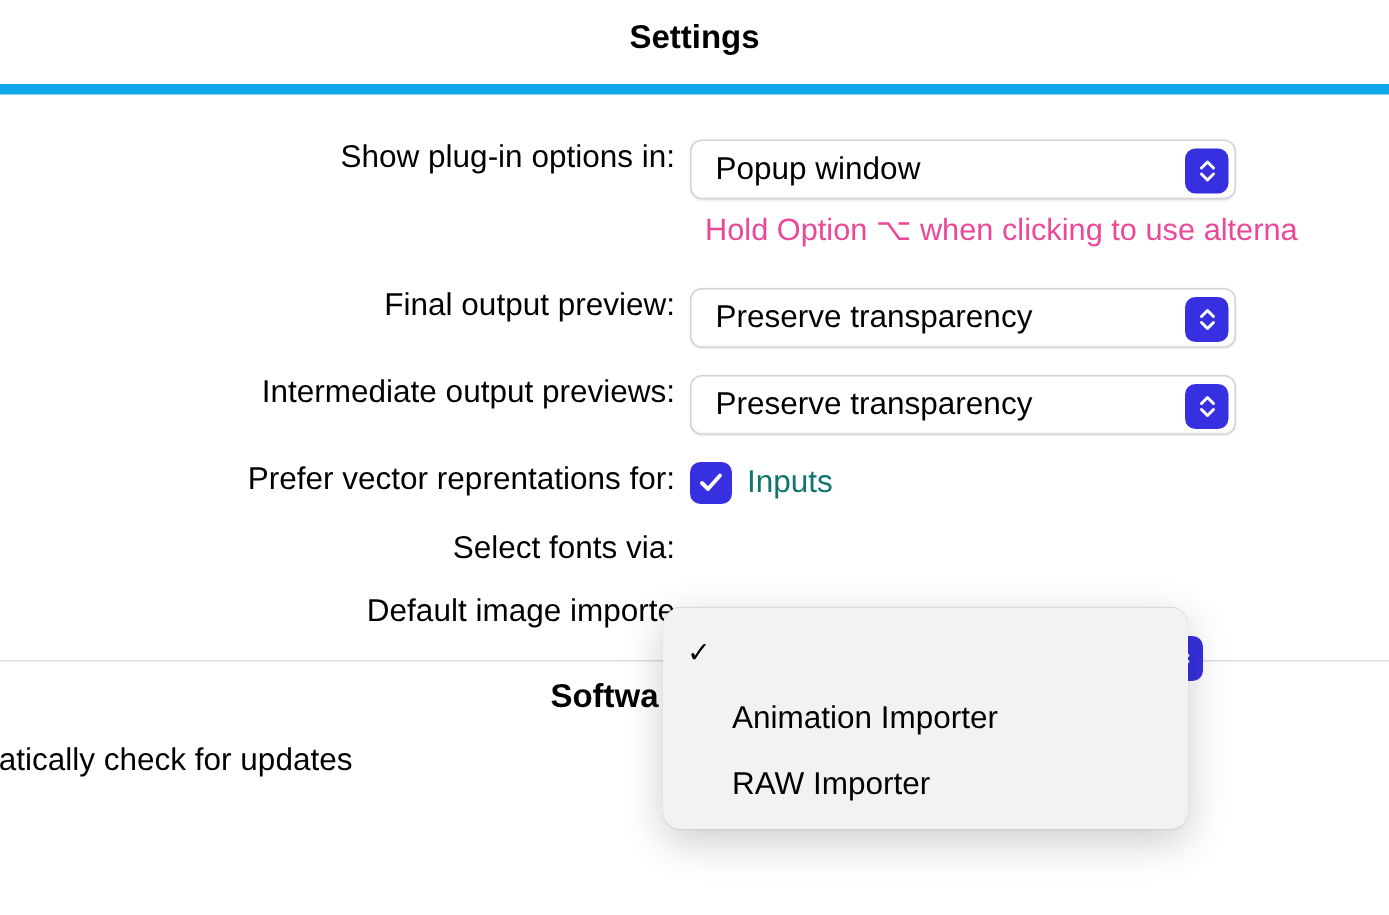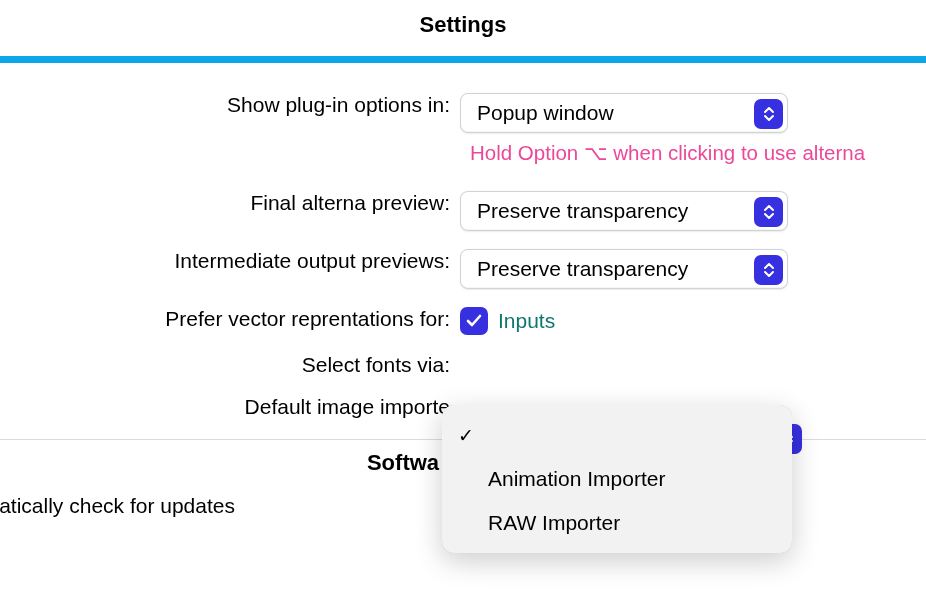--- a/index.html
+++ b/index.html
@@ -50,21 +50,21 @@
       white-space: nowrap;
     }
     .select {
       position: relative;
       display: inline-flex;
       align-items: center;
       background: #fff;
       border: 1px solid #d2d2d7;
       border-radius: 8px;
       height: 40px;
-      width: 328px;
+      width: 364px;
       box-shadow: 0 0.5px 1.5px rgba(0,0,0,0.08), inset 0 -1px 0 rgba(0,0,0,0.04);
     }
     .select-text {
       padding-left: 16px;
       font-size: 21px;
       color: #000;
     }
     .select-stepper {
       position: absolute;
       right: 4px;
@@ -176,21 +176,21 @@
               <path d="M2 11 L6 15 L10 11" stroke="#fff" stroke-width="2" fill="none" stroke-linecap="round" stroke-linejoin="round"></path>
             </svg>
         </span>
       </div>
     </div>
   </div>
 
   <div class="hint">Hold Option ⌥ when clicking to use alterna</div>
 
   <div class="row">
-    <div class="label">Final alterna preview:</div>
+    <div class="label">Final output preview:</div>
     <div class="controls">
       <div class="select">
         <span class="select-text">Preserve transparency</span>
         <span class="select-stepper">
           <svg width="12" height="18" viewBox="0 0 12 18">
               <path d="M2 7 L6 3 L10 7" stroke="#fff" stroke-width="2" fill="none" stroke-linecap="round" stroke-linejoin="round"></path>
               <path d="M2 11 L6 15 L10 11" stroke="#fff" stroke-width="2" fill="none" stroke-linecap="round" stroke-linejoin="round"></path>
             </svg>
         </span>
       </div>

